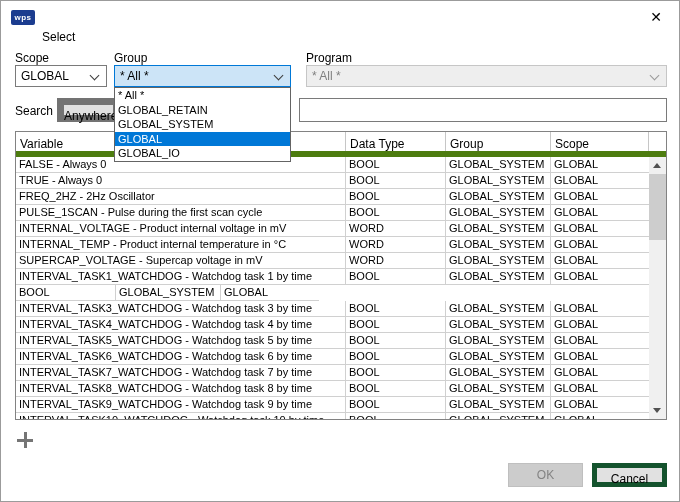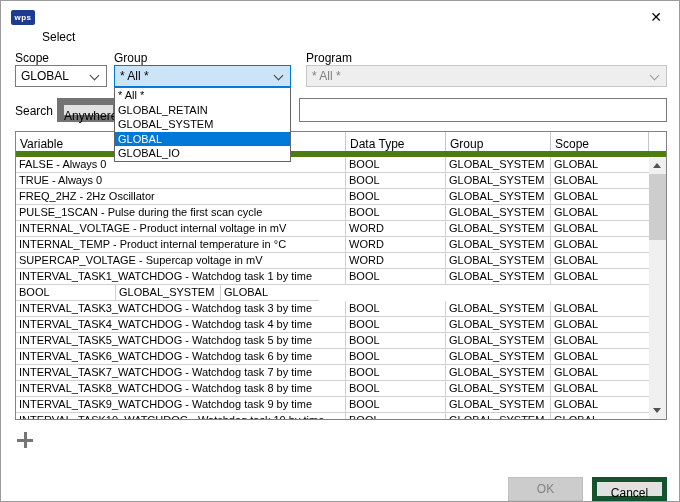--- a/index.html
+++ b/index.html
@@ -47,21 +47,21 @@
   .sb-btn { position:absolute; left:0; width:17px; height:17px; background:#f0f0f0; }
   .sb-up { top:0; } .sb-down { bottom:0; }
   .sb-up::before { content:""; position:absolute; left:4px; top:6px; border-left:4.5px solid transparent; border-right:4.5px solid transparent; border-bottom:5px solid #505050; }
   .sb-down::before { content:""; position:absolute; left:4px; top:6px; border-left:4.5px solid transparent; border-right:4.5px solid transparent; border-top:5px solid #505050; }
   .sb-thumb { position:absolute; left:0; top:17px; width:17px; height:66px; background:#cdcdcd; }
 
   
   .plus-icon { position:absolute; left:16px; top:431px; width:16px; height:16px; }
   .plus-icon::before { content:""; position:absolute; left:0; top:6.5px; width:16px; height:3px; background:#757575; }
   .plus-icon::after { content:""; position:absolute; left:6.5px; top:0; width:3px; height:16px; background:#757575; }
-  .btn { position:absolute; top:476px; width:75px; height:24px; font-size:12px; text-align:center; line-height:22px; }
+  .btn { position:absolute; top:462px; width:75px; height:24px; font-size:12px; text-align:center; line-height:22px; }
   .btn-ok { left:507px; background:#cccccc; border:1px solid #bfbfbf; color:#838383; }
   .btn-cancel { left:591px; background:#e1e1e1; border:5px solid #14532d; color:#000; }
 </style>
 </head>
 <body>
 
 <div class="dialog">
 
   <div class="titlebar">
     <div class="logo">wps</div>

